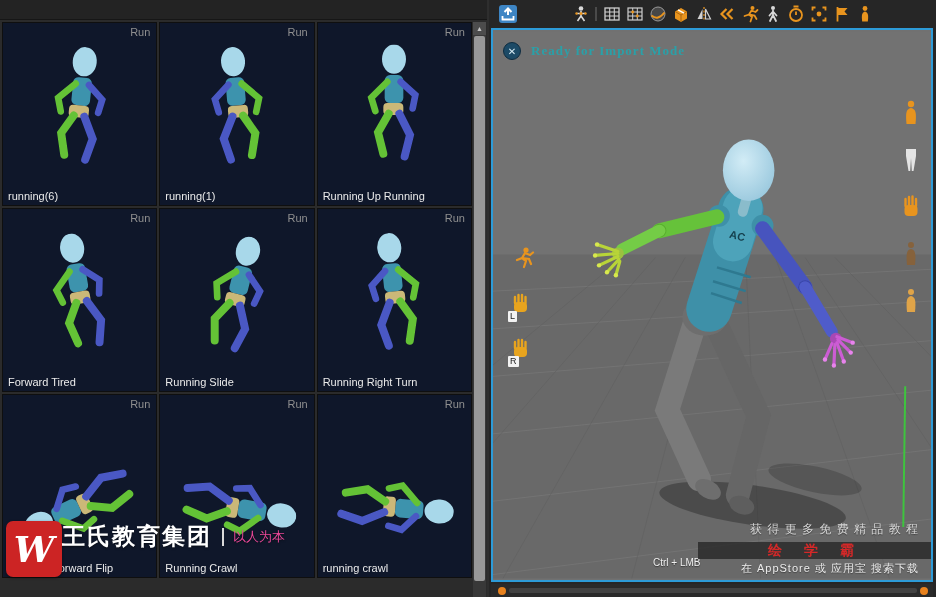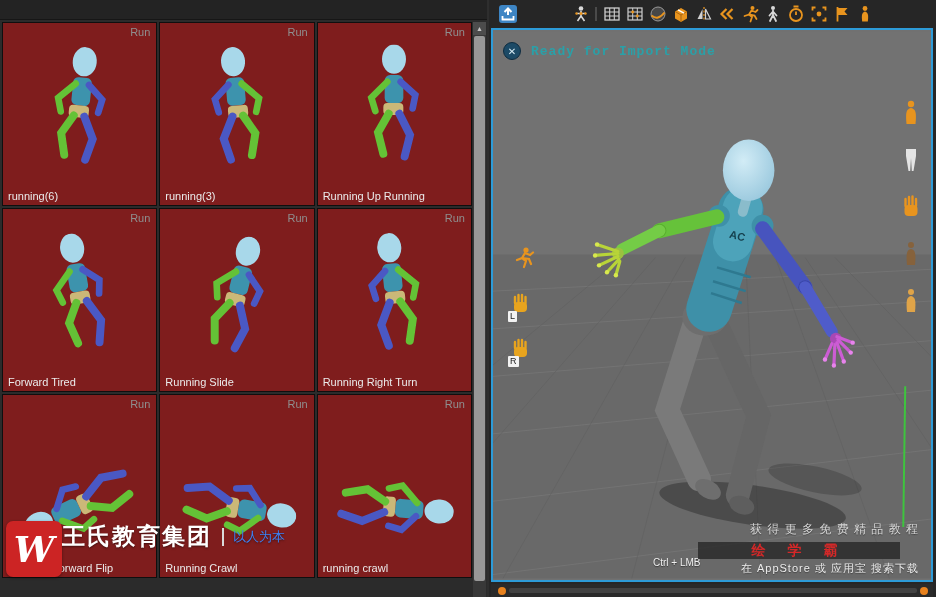--- a/index.html
+++ b/index.html
@@ -3,21 +3,21 @@
 <meta charset="utf-8">
 <style>
   *{margin:0;padding:0;box-sizing:border-box}
   body{background:#1a1a1a;font-family:"Liberation Sans",sans-serif}
   .app{position:relative;width:936px;height:597px;background:#2e2e2e;overflow:hidden}
 
   
   .left-panel{position:absolute;left:0;top:0;width:487px;height:597px;background:#2b2b2b}
   .left-topbar{position:absolute;left:0;top:0;width:487px;height:20px;background:#232323;border-bottom:1px solid #161616}
   .thumb-grid{position:absolute;left:2px;top:22px;width:470px;display:grid;grid-template-columns:repeat(3,1fr);gap:2px}
-  .cell{position:relative;height:184px;background:#7f1d1d;border:1px solid #0f0f0f;overflow:hidden}
+  .cell{position:relative;height:184px;background:#0f172a;border:1px solid #0f0f0f;overflow:hidden}
   .cell .badge{position:absolute;top:3px;right:6px;font-size:11px;color:#8f8f8f;z-index:3}
   .cell .label{position:absolute;bottom:3px;left:5px;font-size:11px;color:#ebebeb;z-index:3;white-space:nowrap}
   .fig{position:absolute;left:50%;top:50%;transform-origin:center}
   .cell:nth-child(1) .fig{transform:translate(-50%,-56%) rotate(6deg)}
   .cell:nth-child(2) .fig{transform:translate(-50%,-56%) rotate(-5deg) scaleX(-1)}
   .cell:nth-child(3) .fig{transform:translate(-50%,-58%)}
   .cell:nth-child(4) .fig{transform:translate(-50%,-56%) rotate(-10deg)}
   .cell:nth-child(5) .fig{transform:translate(-50%,-54%) rotate(14deg)}
   .cell:nth-child(6) .fig{transform:translate(-50%,-56%) rotate(-6deg) scaleX(-1)}
   .cell:nth-child(7) .fig{transform:translate(-50%,-34%) rotate(-115deg)}
@@ -33,49 +33,49 @@
   .tb-icon{width:23px;height:23px;display:flex;align-items:center;justify-content:center;cursor:pointer}
   .tb-icon.first{margin-left:7px}
   .tb-spacer{width:50px}
   .tb-sep{width:2px;height:14px;margin:0 3px;background:#4a4a4a}
 
   .viewport{position:absolute;left:2px;top:28px;width:442px;height:554px;border:2px solid #2d9bd8;background:#717171;overflow:hidden}
   .scene{position:absolute;left:0;top:0;width:438px;height:550px}
 
   .status{position:absolute;left:10px;top:12px;display:flex;gap:10px;align-items:center;z-index:5}
   .status .xbtn{width:18px;height:18px;border-radius:50%;background:#1c4a66;border:1px solid #0e2c40;color:#d9edf5;font-size:10px;display:flex;align-items:center;justify-content:center;cursor:pointer}
-  .status .txt{font-family:Liberation Mono, monospace;font-size:13px;font-weight:bold;color:#2aa0a8;letter-spacing:1px}
+  .status .txt{font-family:Liberation Serif, serif;font-size:13px;font-weight:bold;color:#2aa0a8;letter-spacing:1px}
 
   .side-col{position:absolute;right:10px;top:70px;display:flex;flex-direction:column;gap:17px;z-index:5}
   .side-col .vp-icon{cursor:pointer;display:block}
 
   .vp-left-icon{position:absolute;z-index:5;cursor:pointer}
   .vp-hand{position:absolute;z-index:5;cursor:pointer}
   .vp-hand .chip{position:absolute;left:-3px;bottom:-3px;background:#f2f2f2;color:#1a1a1a;font-size:9px;line-height:11px;padding:0 2px;border-radius:1px}
 
   .hint{position:absolute;left:160px;top:527px;color:#f0f0f0;font-size:10px;z-index:6;text-shadow:0 1px 1px rgba(0,0,0,.5)}
   .promo1{position:absolute;right:12px;top:491px;color:#d6d6d6;font-size:12px;letter-spacing:1px;z-index:6;text-shadow:0 1px 1px rgba(0,0,0,.4)}
-  .brandbar{position:absolute;left:205px;top:512px;width:202px;height:17px;background:rgba(44,44,44,.85);display:flex;align-items:center;justify-content:center;z-index:6}
+  .brandbar{position:absolute;left:205px;top:512px;width:235px;height:17px;background:rgba(44,44,44,.85);display:flex;align-items:center;justify-content:center;z-index:6}
   .brandbar span{color:#d42828;font-weight:bold;font-size:14px;letter-spacing:9px}
   .promo2{position:absolute;left:198px;top:531px;width:228px;text-align:right;color:#ececec;font-size:11px;letter-spacing:1px;z-index:6;text-shadow:0 1px 1px rgba(0,0,0,.4)}
 
   .hscroll{position:absolute;left:2px;bottom:0;width:442px;height:13px;background:#2a2a2a}
   .hscroll .hbar{position:absolute;left:18px;right:16px;top:4px;height:5px;background:#424242;border-radius:2px;cursor:pointer}
   .hscroll .dot{position:absolute;top:3px;width:8px;height:8px;border-radius:50%;background:#e8821e;cursor:pointer}
   .hscroll .dot.l{left:7px}
   .hscroll .dot.r{right:5px}
 
   
   .watermark{position:absolute;left:6px;top:521px;z-index:50}
   .wm-row{display:flex;align-items:flex-start}
   .wm-logo{width:56px;height:56px;background:#cc2424;border-radius:7px;color:#fff;font-weight:bold;font-style:italic;font-size:36px;font-family:"DejaVu Serif",serif;display:flex;align-items:center;justify-content:center;box-shadow:0 1px 3px rgba(0,0,0,.4)}
   .wm-main{}
   .wm-title-row{display:flex;align-items:center;gap:10px}
   .wm-title{color:#fff;font-size:23px;font-weight:bold;letter-spacing:2px;text-shadow:0 1px 2px rgba(0,0,0,.5)}
-  .wm-slogan{color:#3b82f6;font-size:13px;border-left:2px solid #dadada;padding-left:9px;text-shadow:0 1px 2px rgba(0,0,0,.5)}
+  .wm-slogan{color:#ec4899;font-size:13px;border-left:2px solid #dadada;padding-left:9px;text-shadow:0 1px 2px rgba(0,0,0,.5)}
   .wm-founded{margin-top:9px;color:#fff;font-size:14px;letter-spacing:3px;text-shadow:0 1px 2px rgba(0,0,0,.5)}
 </style>
 </head>
 <body>
 
 <svg width="0" height="0" style="position:absolute">
   <defs>
     <g id="mini-fig">
       <ellipse cx="30" cy="11" rx="9" ry="11" fill="#a8d8ea"></ellipse>
       <rect x="23" y="23" width="14" height="21" rx="4" fill="#3d93ad"></rect>
@@ -101,21 +101,21 @@
             <use href="#mini-fig"></use>
           </svg>
         <span class="label">running(6)</span>
       </div>
 
       <div class="cell">
         <span class="badge">Run</span>
         <svg class="fig" width="80" height="120" viewBox="0 0 60 90">
             <use href="#mini-fig"></use>
           </svg>
-        <span class="label">running(3)</span>
+        <span class="label">running(1)</span>
       </div>
 
       <div class="cell">
         <span class="badge">Run</span>
         <svg class="fig" width="80" height="120" viewBox="0 0 60 90">
             <use href="#mini-fig"></use>
           </svg>
         <span class="label">Running Up Running</span>
       </div>
 

